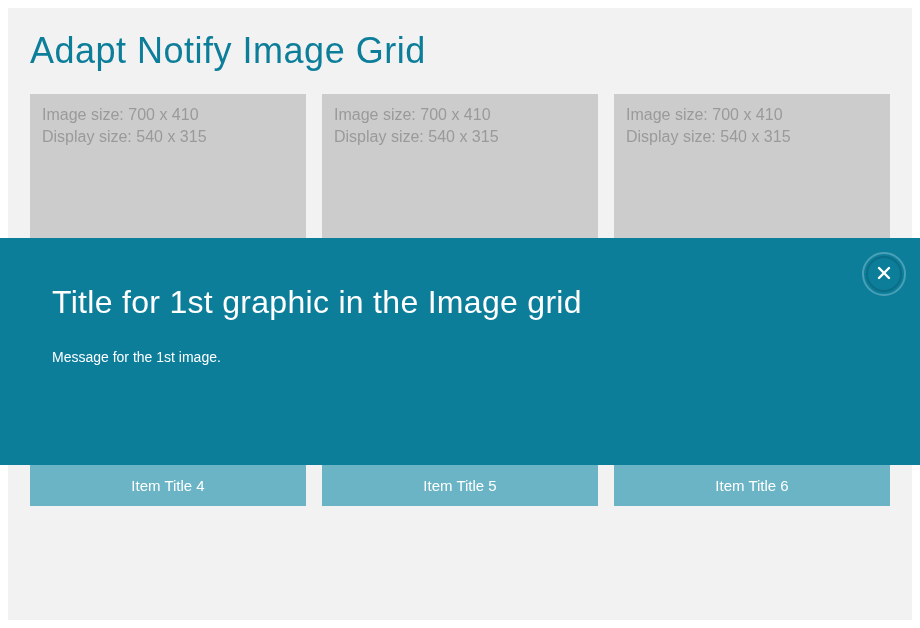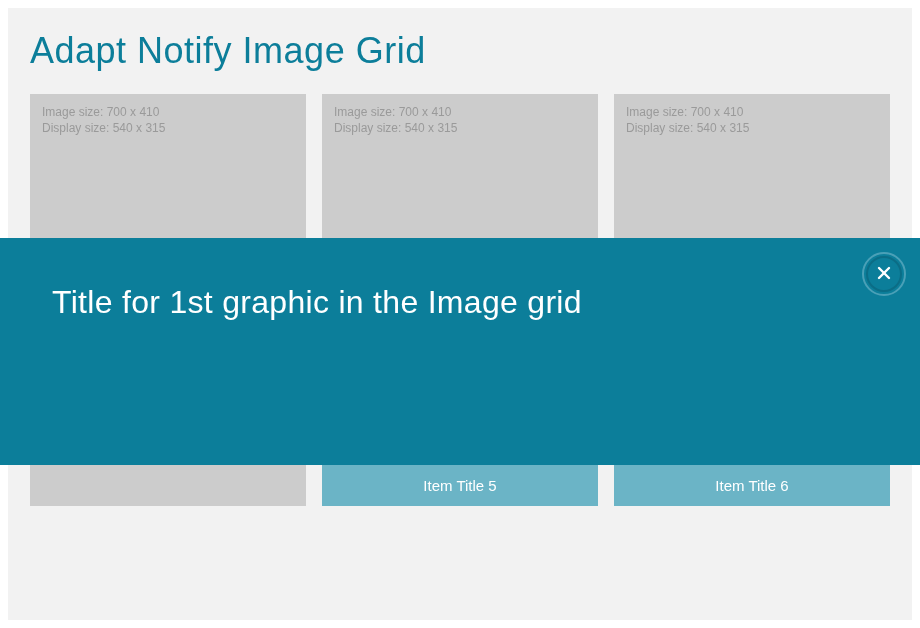--- a/index.html
+++ b/index.html
@@ -45,21 +45,21 @@
 .card {
   flex: 1;
   background: #cccccc;
   height: 412px;
   position: relative;
   display: flex;
   flex-direction: column;
 }
 .ph-meta {
   padding: 10px 8px 6px 12px;
-  font-size: 12px;
+  font-size: 16px;
   line-height: 1.35;
   color: #9a9a9a;
 }
 .ph-body { flex: 1; }
 .caption {
   background: #6bb4c6;
   color: #fff;
   text-align: center;
   font-size: 15px;
   padding: 12px 8px;
@@ -111,20 +111,21 @@
   <div class="panel">
     <h1 class="page-title">Adapt Notify Image Grid</h1>
 
     <div class="grid">
       <div class="card">
         <div class="ph-meta">
           <div>Image size: 700 x 410</div>
           <div>Display size: 540 x 315</div>
         </div>
         <div class="ph-body"></div>
+        <div class="caption">Item Title 4</div>
       </div>
       <div class="card">
         <div class="ph-meta">
           <div>Image size: 700 x 410</div>
           <div>Display size: 540 x 315</div>
         </div>
         <div class="ph-body"></div>
         <div class="caption">Item Title 5</div>
       </div>
       <div class="card">
@@ -142,13 +143,14 @@
 <div class="notify-bar">
   <button class="close-btn" aria-label="Close">
     <span>
       <svg viewBox="0 0 14 14" fill="none" stroke="currentColor" stroke-width="2.4" stroke-linecap="round">
         <line x1="2" y1="2" x2="12" y2="12"></line>
         <line x1="12" y1="2" x2="2" y2="12"></line>
       </svg>
     </span>
   </button>
   <div class="notify-title">Title for 1st graphic in the Image grid</div>
+  <div class="notify-msg">Message for the 1st image.</div>
 </div>
 
 </body></html>

